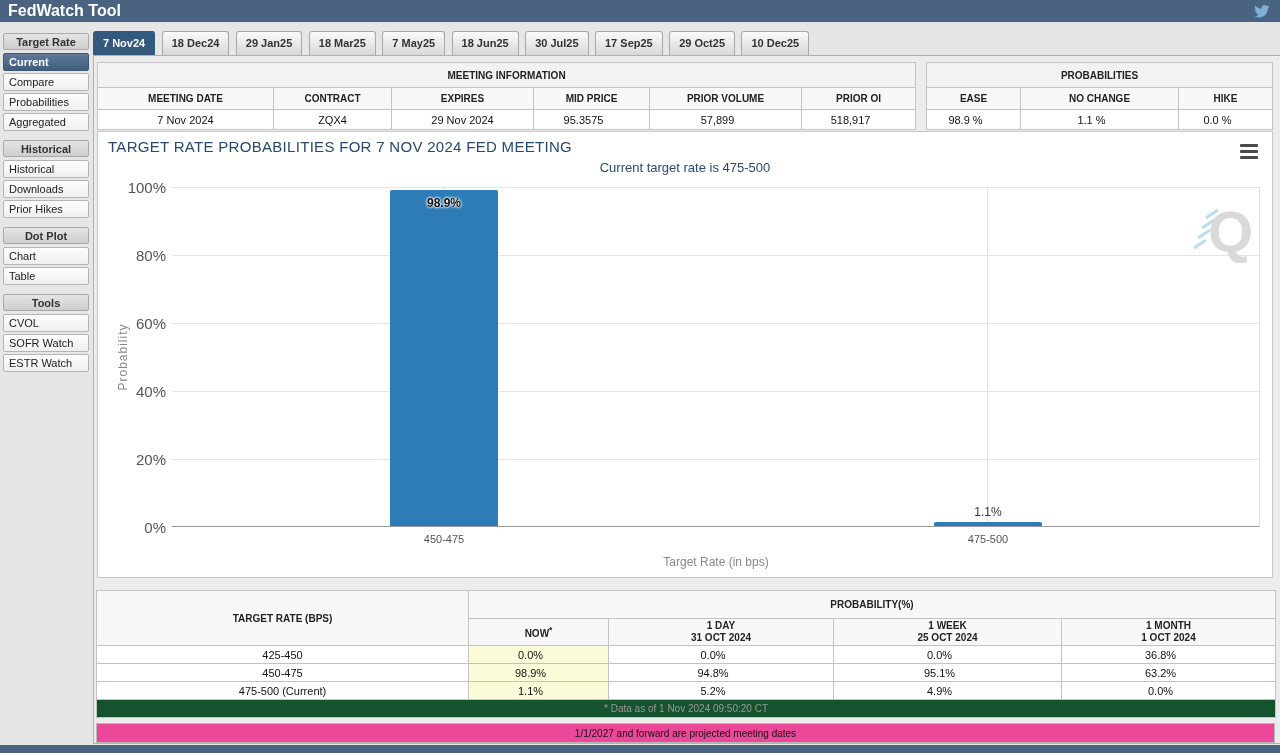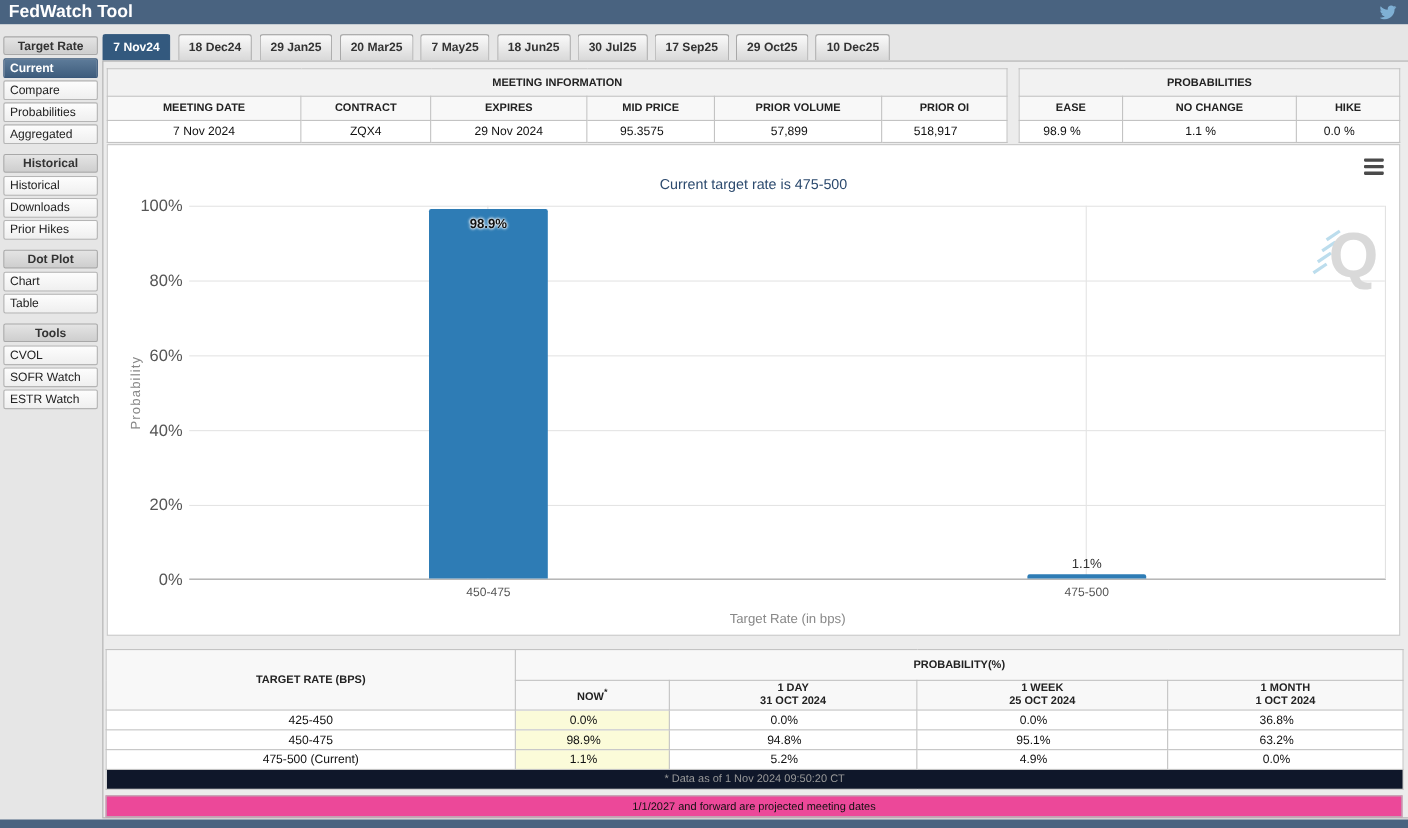--- a/index.html
+++ b/index.html
@@ -59,21 +59,21 @@
   .xlabel{position:absolute;left:74px;top:423px;width:1088px;text-align:center;font-size:12px;color:#888;}
   .ylabel{position:absolute;left:18px;top:225px;font-size:12px;color:#888;transform:rotate(-90deg) translateX(-50%);transform-origin:0 0;letter-spacing:1px;}
   .wmark{position:absolute;right:16px;top:60px;}
 
   
   .big-table{left:2px;top:534px;width:1179px;}
   .big-table .h1 th{height:28px;}
   .big-table .h2 th{height:27px;font-size:10px;line-height:12px;}
   .drow td{height:18px;background:#fff;color:#111;}
   td.now{background:#fbfbd9;}
-  .tfoot td{background:#0f172a;color:#999;text-align:center;font-size:10px;height:18px;}
+  .tfoot td{background:#14532d;color:#999;text-align:center;font-size:10px;height:18px;}
 
   .note-bar{position:absolute;left:2px;top:667px;width:1179px;height:20px;line-height:19px;background:#ec4899;
     border:1px solid #b8b8b8;text-align:center;font-size:10px;color:#111;}
   .bottombar{position:absolute;left:0;top:745px;width:1280px;height:8px;background:#496380;}
 </style>
 </head>
 <body>
 
 <div id="page">
 
@@ -110,21 +110,21 @@
       <div class="sb-item">CVOL</div>
       <div class="sb-item">SOFR Watch</div>
       <div class="sb-item">ESTR Watch</div>
     </div>
   </div>
 
   <div class="tabs">
     <div class="tab active">7 Nov24</div>
     <div class="tab">18 Dec24</div>
     <div class="tab">29 Jan25</div>
-    <div class="tab">20 Mar25</div>
+    <div class="tab">18 Mar25</div>
     <div class="tab">7 May25</div>
     <div class="tab">18 Jun25</div>
     <div class="tab">30 Jul25</div>
     <div class="tab">17 Sep25</div>
     <div class="tab">29 Oct25</div>
     <div class="tab">10 Dec25</div>
   </div>
 
   <div class="content">
 
@@ -177,20 +177,21 @@
       </tr>
       <tr class="t-val">
         <td class="r">98.9 %</td>
         <td class="r">1.1 %</td>
         <td class="r">0.0 %</td>
       </tr>
     </tbody>
       </table>
 
     <div class="chart-panel">
+      <div class="ch-title">TARGET RATE PROBABILITIES FOR 7 NOV 2024 FED MEETING</div>
       <div class="menu">
           <span></span>
           <span></span>
           <span></span>
         </div>
       <div class="ch-sub">Current target rate is 475-500</div>
 
       <div class="ylabel">Probability</div>
 
       <span class="ytick" style="top:47px">100%</span>

